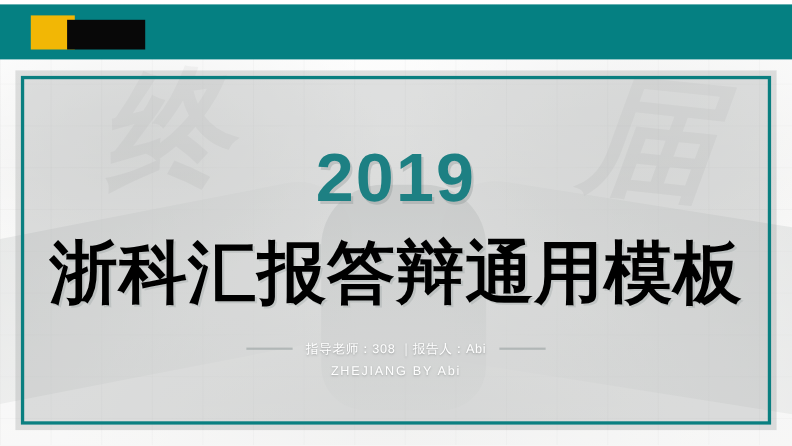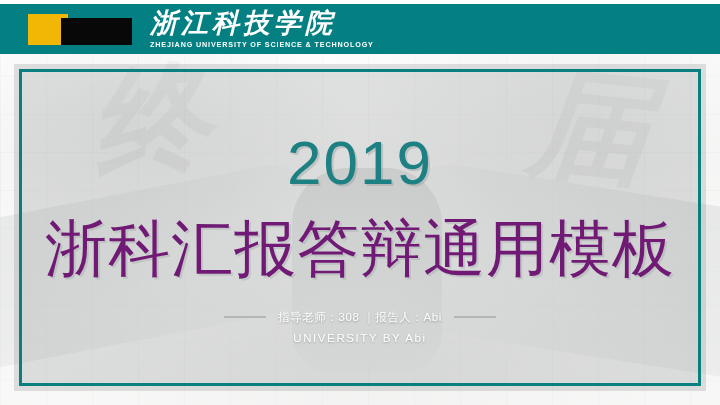--- a/index.html
+++ b/index.html
@@ -166,31 +166,31 @@
     left: 0; top: 69px;
     width: 720px; height: 317px;
     display: flex;
     flex-direction: column;
     align-items: center;
     justify-content: center;
   }
   .year {
     color: #1d8083;
     font-size: 62px;
-    font-weight: normal;
+    font-weight: bold;
     letter-spacing: 2px;
     line-height: 1;
     margin-top: 20px;
     text-shadow: 2px 2px 0 rgba(120,130,130,0.28);
   }
   .main-title {
     margin-top: 24px;
-    color: #701a75;
+    color: #000000;
     font-size: 62px;
-    font-weight: normal;
+    font-weight: bold;
     letter-spacing: 1px;
     line-height: 1;
     white-space: nowrap;
     text-shadow: 2px 2px 0 rgba(120,130,130,0.22);
   }
   .sub-row {
     margin-top: 30px;
     display: flex;
     align-items: center;
     justify-content: center;
@@ -233,33 +233,29 @@
   <div class="bg-hand-c"></div>
   <div class="bg-soft"></div>
 
   <div class="top-sliver"></div>
 
   <div class="header-bar">
     <div class="logo-mark">
       <div class="logo-square"></div>
       <div class="logo-bar"></div>
     </div>
-    <div class="uni-block">
-      <div class="uni-cn">浙江科技学院</div>
-      <div class="uni-en">ZHEJIANG UNIVERSITY OF SCIENCE &amp; TECHNOLOGY</div>
-    </div>
   </div>
 
   <div class="frame-shadow"></div>
   <div class="frame"></div>
 
   <div class="content">
     <div class="year">2019</div>
     <div class="main-title">浙科汇报答辩通用模板</div>
     <div class="sub-row">
       <div class="deco-line"></div>
       <div class="sub-line-1">指导老师：308 ｜报告人：Abi</div>
       <div class="deco-line"></div>
     </div>
-    <div class="sub-line-2">UNIVERSITY BY Abi</div>
+    <div class="sub-line-2">ZHEJIANG BY Abi</div>
   </div>
 
 </div>
 
 </body></html>

